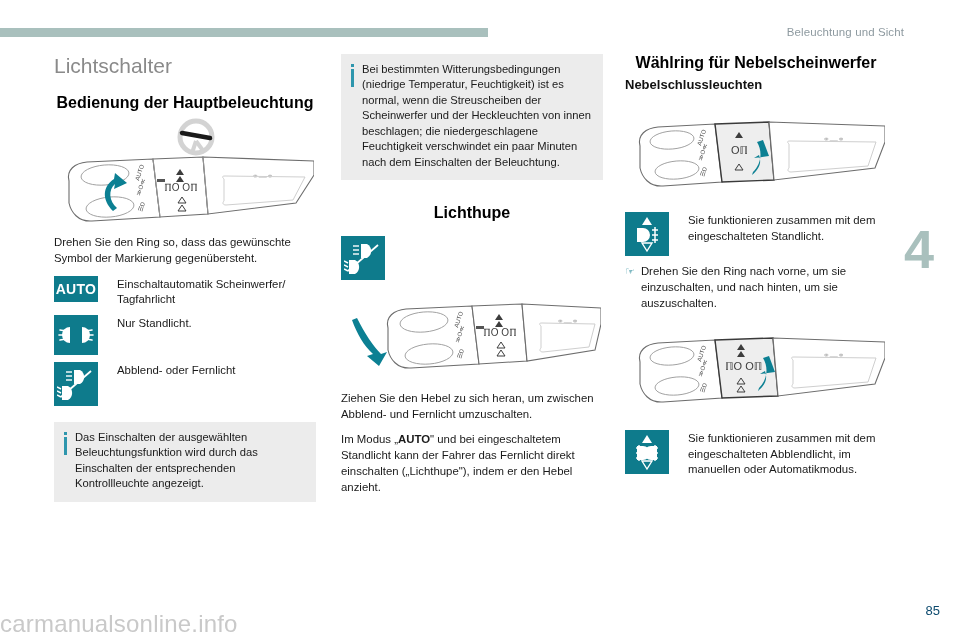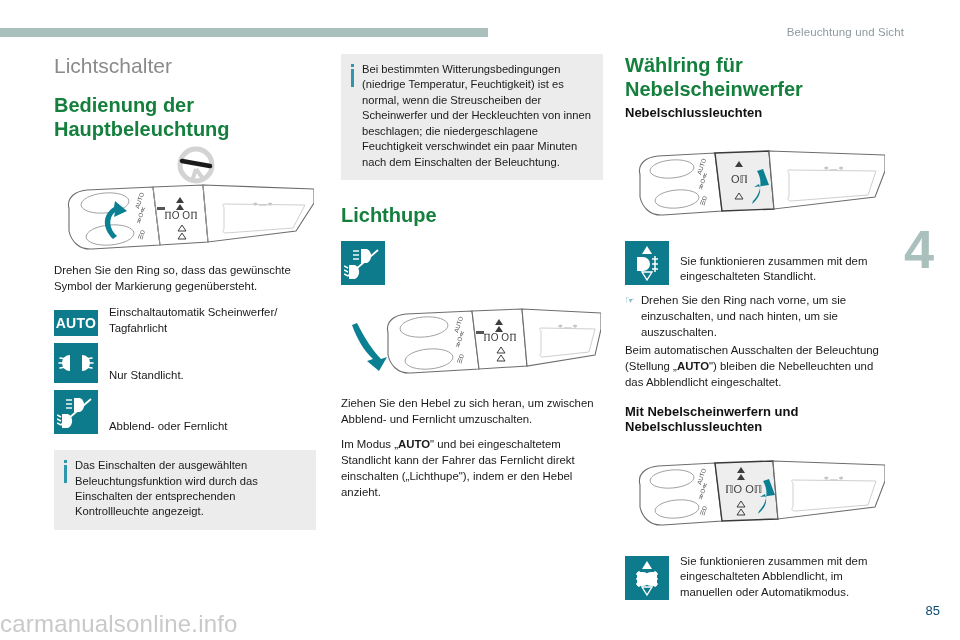--- a/index.html
+++ b/index.html
@@ -49,25 +49,26 @@
   .col-3 { left: 625px; width: 262px; }
 
   h1.section-title {
     font-size: 21px;
     font-weight: normal;
     color: #8a8a8a;
     margin: 0 0 16px 0;
     line-height: 1.15;
   }
   h2.sub-title {
-    font-size: 20px;
+    font-size: 16px;
     font-weight: bold;
-    color: #15803d;
+    color: #000000;
     margin: 0 0 4px 0;
     line-height: 1.18;
+    text-align: center;
   }
   h3.sub-sub-title {
     font-size: 13px;
     font-weight: bold;
     color: #111;
     margin: 10px 0 4px 0;
     line-height: 1.2;
   }
   p.body {
     font-size: 11.4px;
@@ -99,22 +100,22 @@
   .note .i-stem { width: 3px; height: 18px; background: #2e96ad; }
   .note .note-text {
     font-size: 11.2px;
     line-height: 1.38;
     color: #1a1a1a;
   }
 
   
   .sym-row {
     display: flex;
-    align-items: flex-end;
-    gap: 11px;
+    align-items: flex-start;
+    gap: 19px;
     margin-bottom: 7px;
   }
   .sym-box {
     flex: 0 0 auto;
     width: 44px; height: 40px;
     background: #0e7b8c;
     display: flex;
     align-items: center;
     justify-content: center;
   }
@@ -410,23 +411,21 @@
         </svg>
       </div>
       <div class="sym-label">Sie funktionieren zusammen mit dem eingeschalteten Standlicht.</div>
     </div>
 
     <div class="bullet-item" style="margin-top:8px;">
       <span class="bullet-glyph">☞</span>
       <span>Drehen Sie den Ring nach vorne, um sie einzuschalten, und nach hinten, um sie auszuschalten.</span>
     </div>
 
-    <p class="body" style="margin-top:2px;"><span>Beim automatischen Ausschalten der Beleuchtung (Stellung „</span><strong>AUTO</strong><span>") bleiben die Nebelleuchten und das Abblendlicht eingeschaltet.</span></p>
-
-    <h3 class="sub-sub-title" style="margin-top:13px;">Mit Nebelscheinwerfern und Nebelschlussleuchten</h3>
+
 
     <svg class="illus" style="margin-top:12px;" width="258" height="92" viewBox="0 0 258 92">
       <g fill="#ffffff" stroke="#6d6d6d" stroke-width="1.1">
         <path d="M13 38 C10 27 19 20 31 19 L88 16 L95 74 L36 78 C22 79 15 69 13 60 Z"></path>
         <path d="M88 16 L146 14 L151 72 L95 74 Z" fill="#eeeeee" stroke="#3a3a3a" stroke-width="1.4"></path>
         <path d="M146 14 L258 18 L258 34 L248 60 L151 72 Z"></path>
       </g>
       <g fill="none" stroke="#9a9a9a" stroke-width="0.9">
         <ellipse cx="45" cy="32" rx="22" ry="9" transform="rotate(-5 45 32)"></ellipse>
         <ellipse cx="50" cy="62" rx="22" ry="9" transform="rotate(-5 50 62)"></ellipse>

